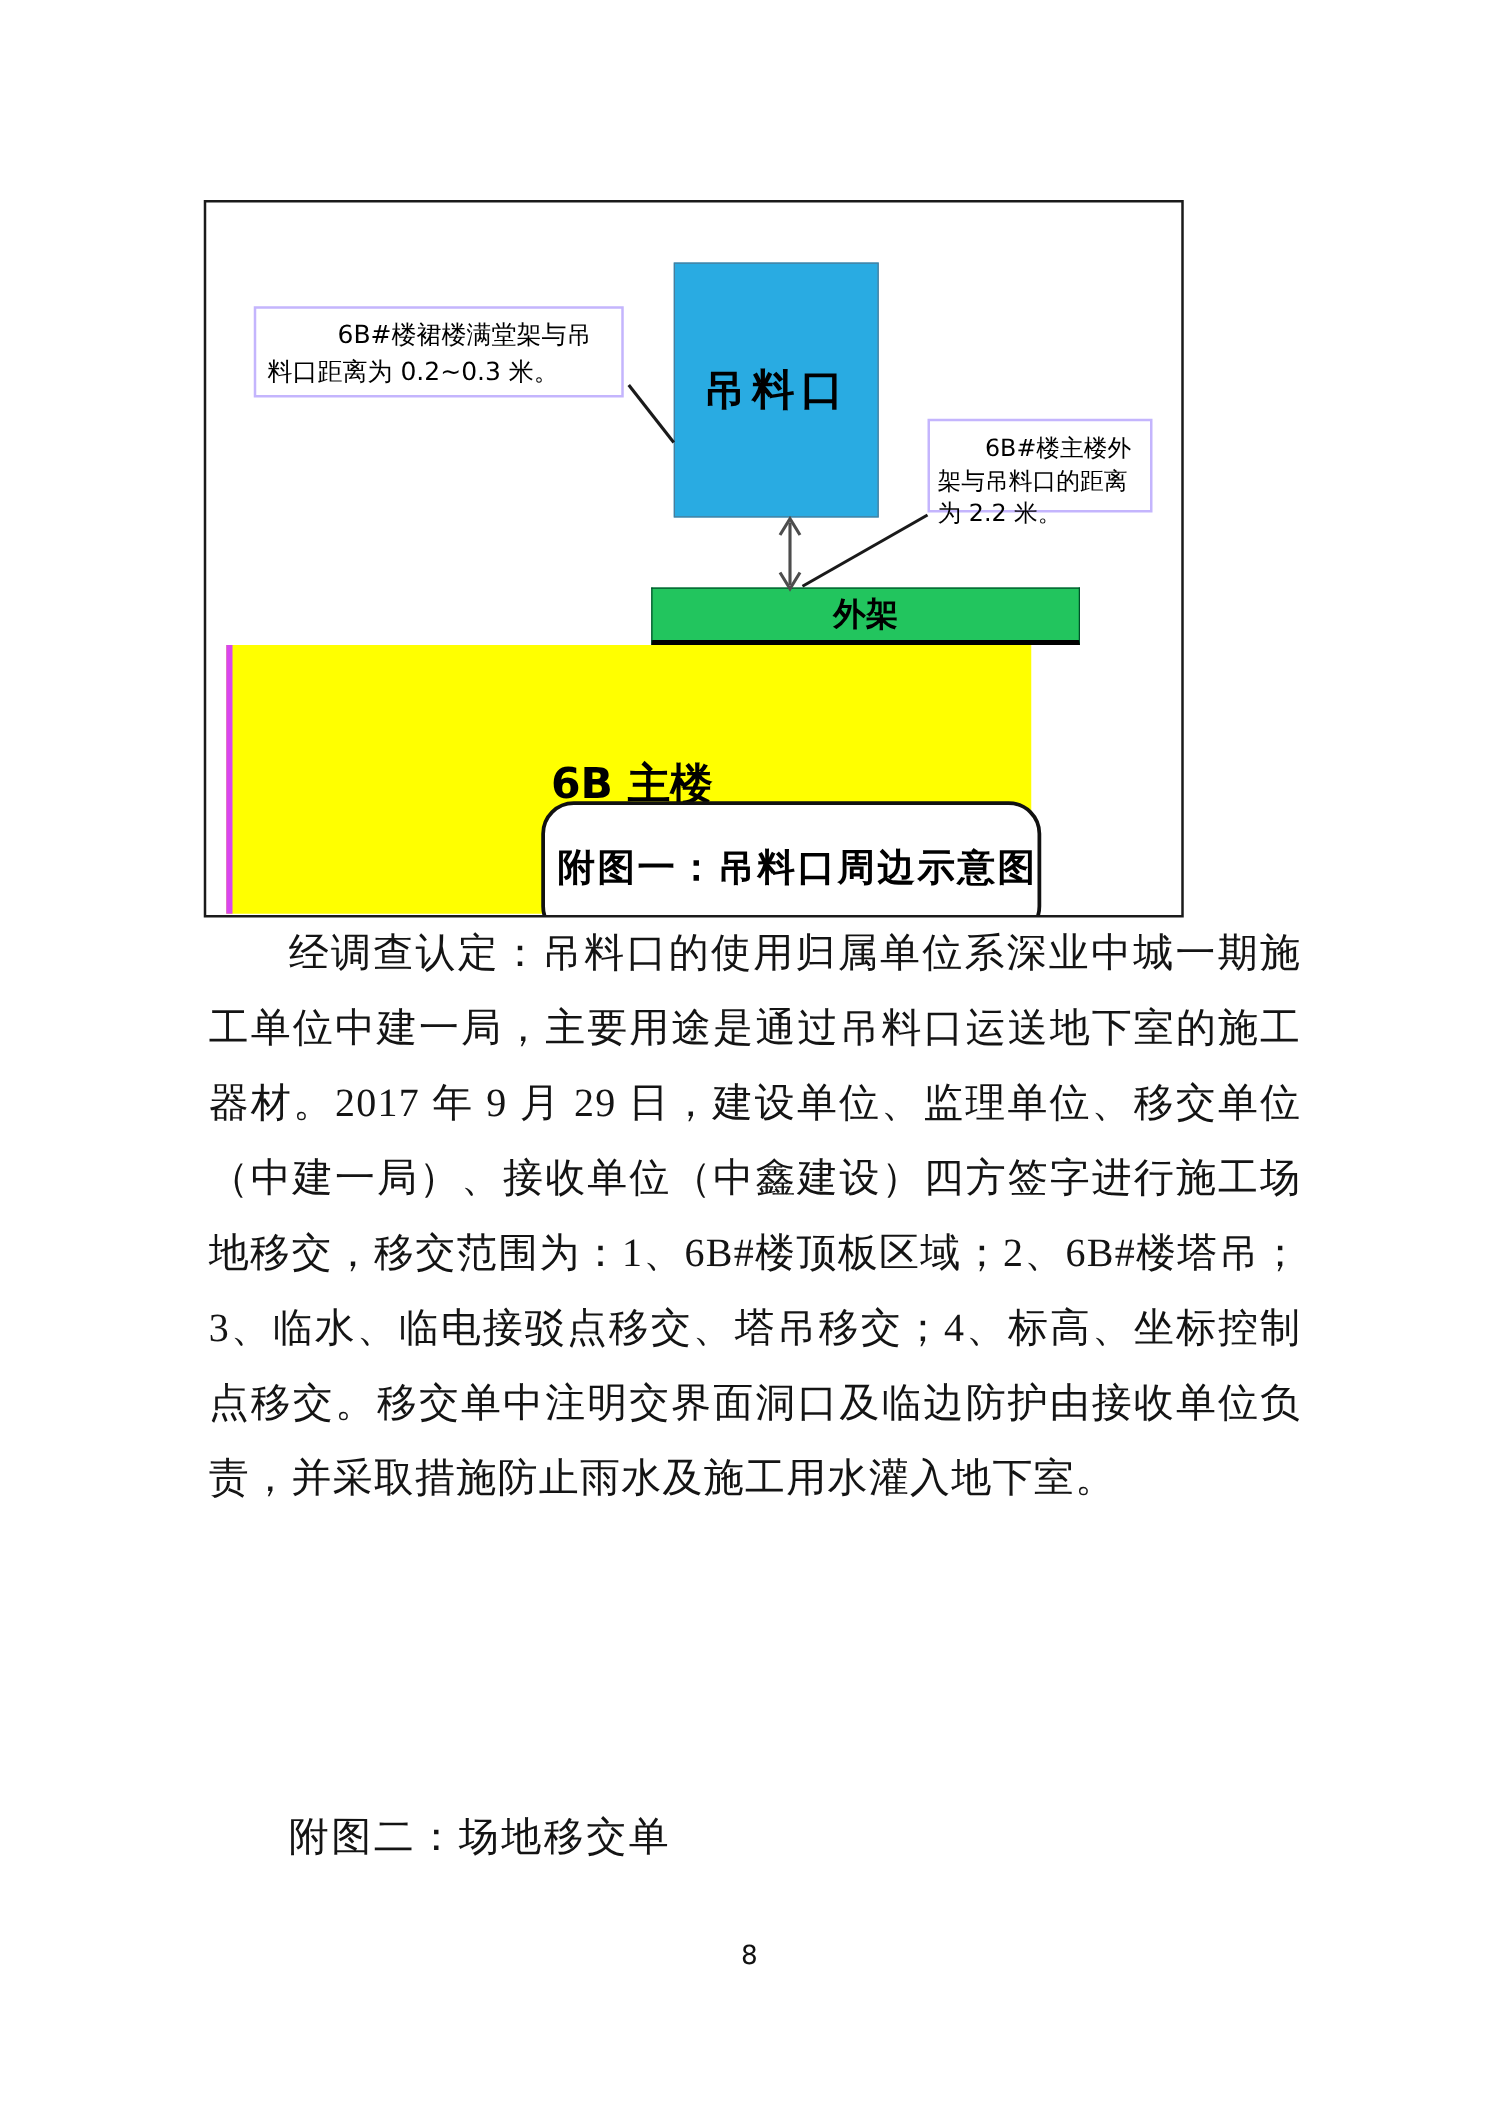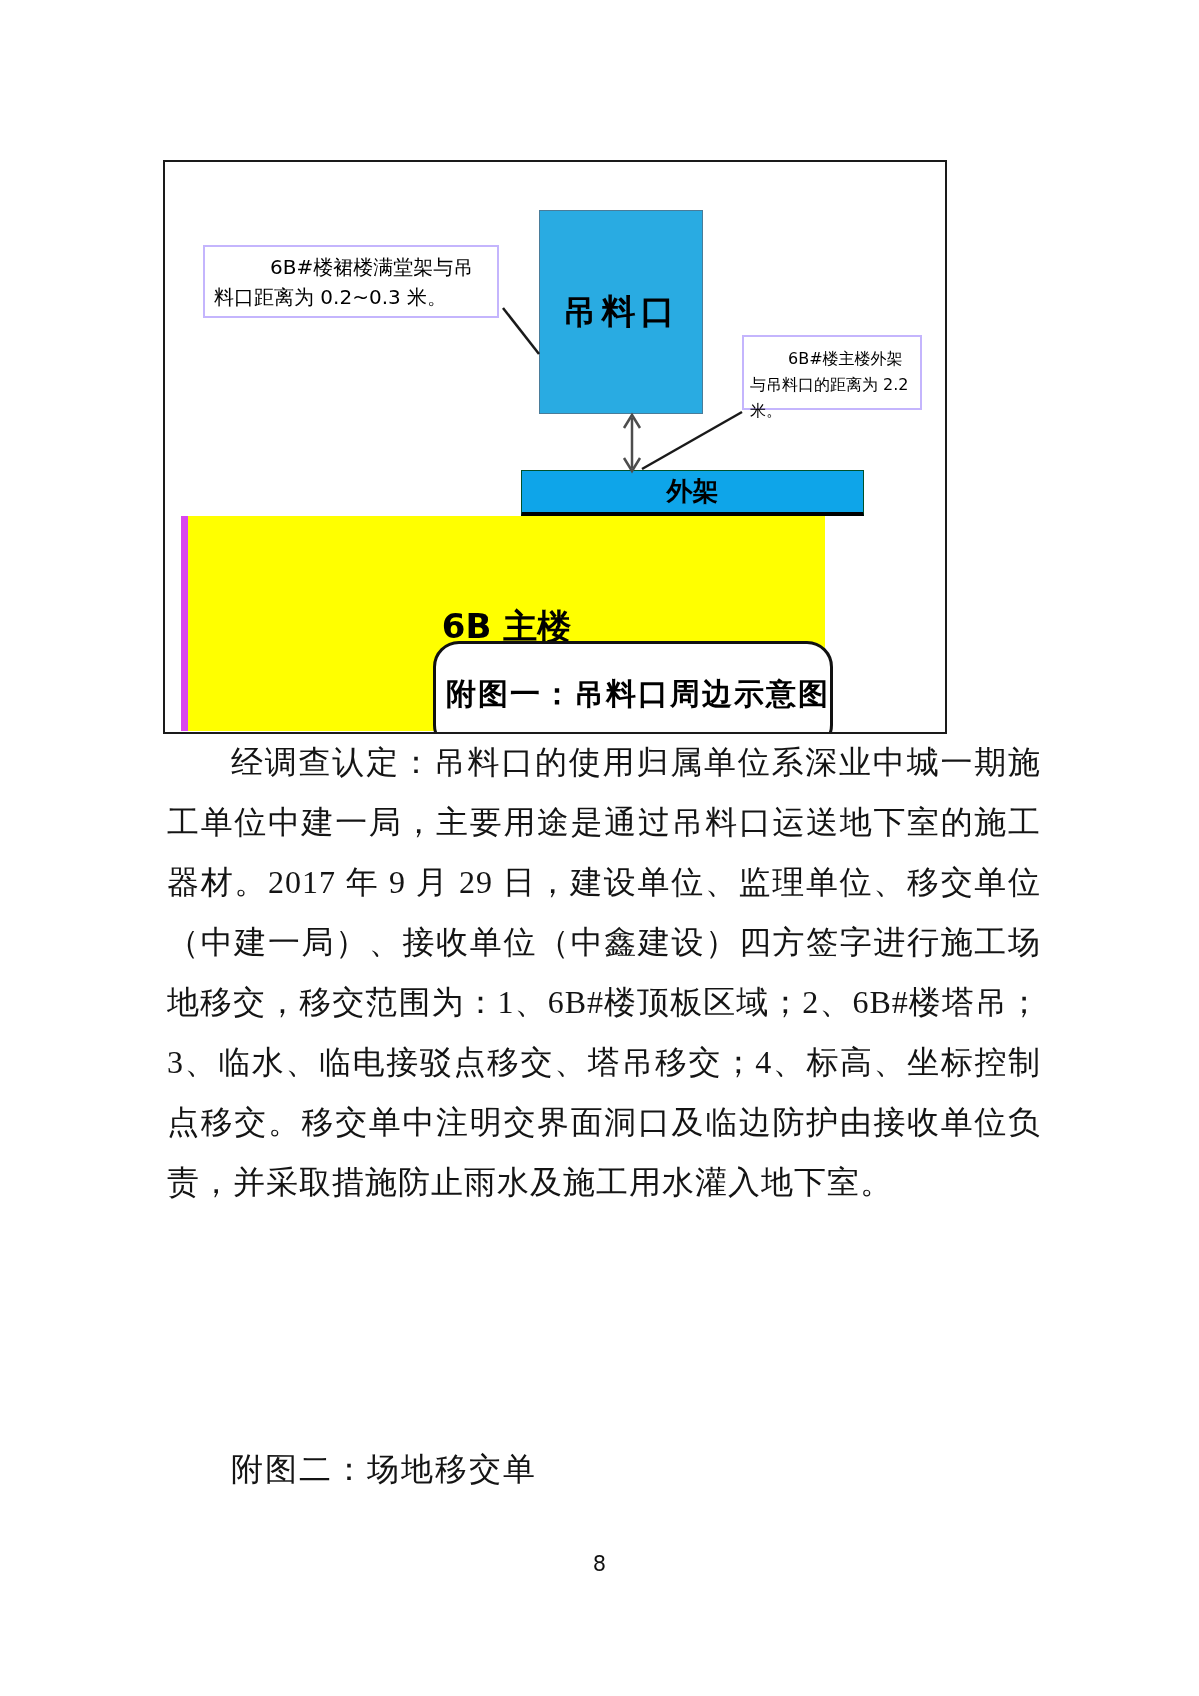--- a/index.html
+++ b/index.html
@@ -35,39 +35,39 @@
   }
   .podium-label{font-size:31px;font-weight:bold;color:#000;}
   .scaffold{
     left:356px;top:308px;width:343px;height:46px;
     border:1px solid #00512a;border-bottom:4px solid #000;
     display:flex;align-items:center;justify-content:center;
   }
   .scaffold-label{font-size:26px;font-weight:bold;color:#000;}
   .mainbld{
     left:16px;top:354px;width:644px;height:215px;
-    border-left:7px solid #d946ef;
+    border-left:5px solid #d946ef;
   }
   .mainbld-label{
     margin-top:88px;text-align:center;
     font-size:34px;font-weight:bold;color:#000;
   }
   .callout{
     position:absolute;background:#fff;border:2px solid #c4b5fd;
     box-sizing:border-box;color:#000;
   }
   .callout p{margin:0;}
   .callout-left{
     left:38px;top:83px;width:296px;height:73px;
     padding:5px 9px;font-size:20px;line-height:30px;font-weight:500;
   }
   .callout-left p{text-indent:56px;}
   .callout-right{
     left:577px;top:173px;width:180px;height:75px;
-    padding:9px 6px;font-size:16px;line-height:26px;font-weight:500;
+    padding:9px 6px;font-size:19px;line-height:26px;font-weight:500;
   }
   .callout-right p{text-indent:38px;}
   .caption-box{
     position:absolute;left:268px;top:479px;width:400px;height:110px;
     background:#fff;border:3px solid #111;border-radius:26px;
     box-sizing:border-box;text-align:center;
   }
   .caption-text{
     margin-top:30px;font-size:30px;font-weight:bold;color:#000;letter-spacing:2px;padding-left:10px;
   }
@@ -96,21 +96,21 @@
 
 <div class="doc">
 
   <div class="figure-frame">
 
     <div class="shape hoist" style="background-color: rgb(41, 171, 226);">
       <span class="hoist-label">吊料口</span>
     </div>
 
 
-    <div class="shape scaffold" style="background-color: #0ea5e9;">
+    <div class="shape scaffold" style="background-color: #22c55e;">
       <span class="scaffold-label">外架</span>
     </div>
 
     <div class="shape mainbld" style="background-color: rgb(255, 255, 0);">
       <div class="mainbld-label">6B 主楼</div>
     </div>
 
     <svg class="fig-svg" width="780" height="570" viewBox="0 0 780 570">
 
       <line x1="338" y1="146" x2="374" y2="192" stroke="#1a1a1a" stroke-width="2.5"></line>

